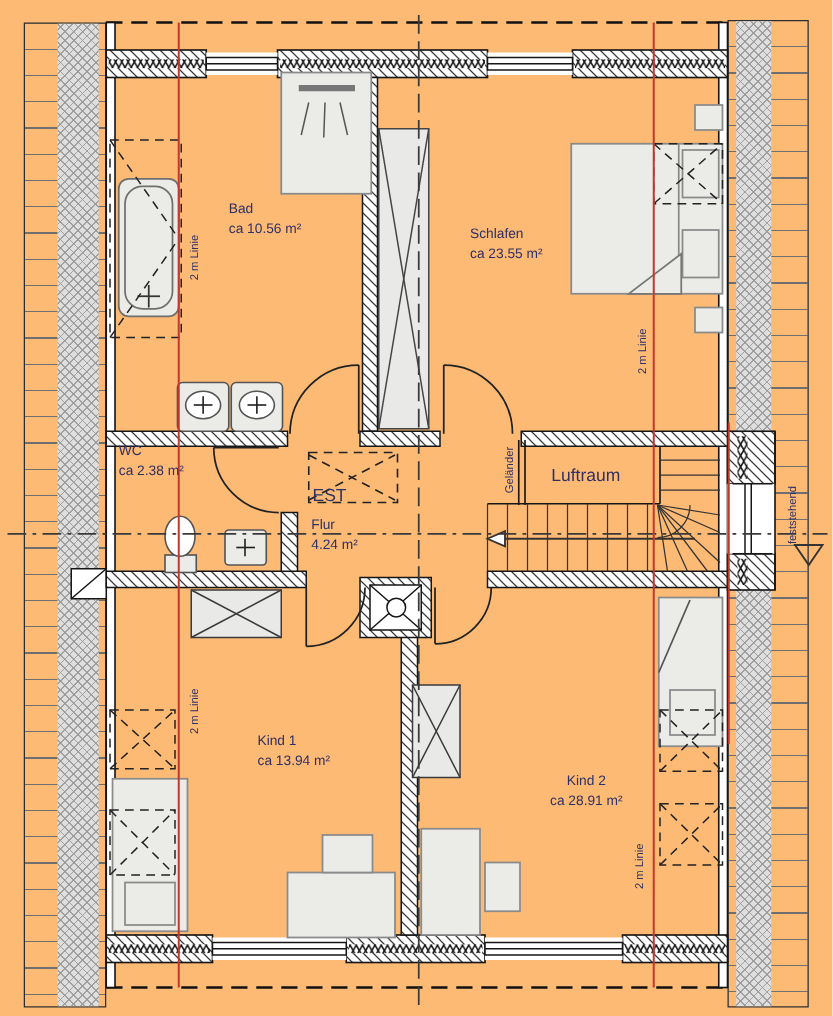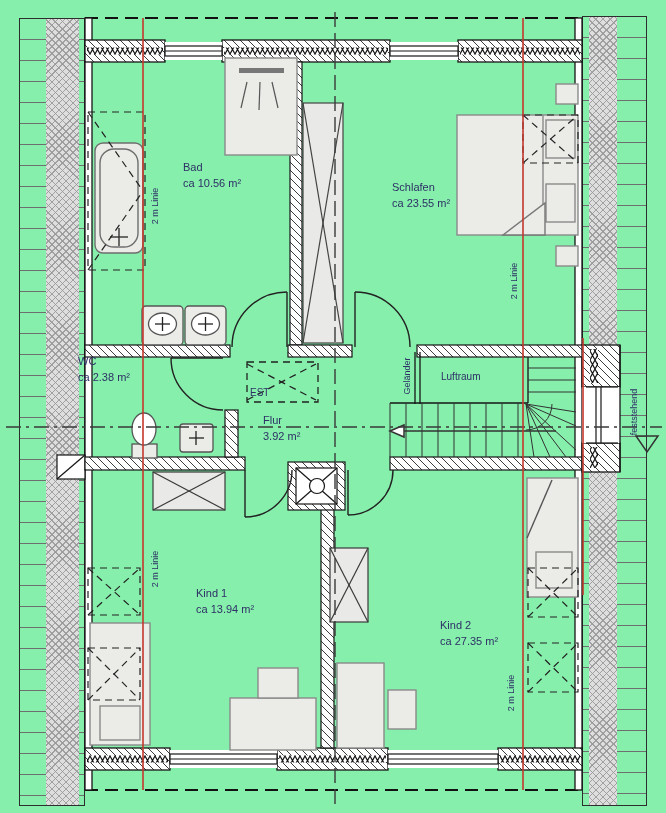--- a/index.html
+++ b/index.html
@@ -1,29 +1,29 @@
 <!DOCTYPE html>
 <html><head>
 <meta charset="utf-8">
 <style>
   html,body{margin:0;padding:0;background:#fff;}
-  #plan{position:relative;width:666px;height:813px;background:#86efac;overflow:hidden;
+  #plan{position:relative;width:666px;height:813px;background:#fdba74;overflow:hidden;
         font-family:"Liberation Sans",sans-serif;text-decoration:underline;}
   
   .strip{position:absolute;background:
       repeating-linear-gradient(to bottom,transparent 0 20px,#6f6f6f 20px 21px);
       border:1.3px solid #2e2e2e;box-sizing:border-box;z-index:0;}
   .strip .band{position:absolute;top:0;height:100%;
       background:
       repeating-linear-gradient(45deg,rgba(150,150,150,.85) 0 1px,transparent 1px 5px),
       repeating-linear-gradient(-45deg,rgba(150,150,150,.85) 0 1px,transparent 1px 5px),
       #dedede;}
   #plan svg{position:absolute;left:0;top:0;z-index:1;}
   .lbl{position:absolute;z-index:2;font-size:11px;line-height:1.45;color:#2e3066;white-space:nowrap;}
-  .lbl.small{font-size:10px;}
+  .lbl.small{font-size:14px;}
   .vlbl{position:absolute;z-index:2;font-size:9px;color:#2e3066;white-space:nowrap;
         transform:translate(-50%,-50%) rotate(-90deg);}
 </style>
 </head>
 <body>
 
 <div id="plan">
 
   <div class="strip" style="left:19px;top:18px;width:66px;height:788px;">
     <div class="band" style="left:26px;width:33px;"></div>
@@ -310,39 +310,39 @@
       <line x1="143" y1="18" x2="143" y2="790"></line>
       <line x1="523" y1="18" x2="523" y2="790"></line>
       <line x1="583" y1="338" x2="583" y2="595"></line>
     </g>
   </svg>
 
   <div class="lbl" style="left:183px;top:160px;">
     <div>Bad</div>
     <div>ca 10.56 m²</div>
   </div>
-  <div class="lbl" style="left:376px;top:180px;margin-left:16px;">
+  <div class="lbl" style="left:376px;top:180px;">
     <div>Schlafen</div>
     <div>ca 23.55 m²</div>
   </div>
-  <div class="lbl" style="left:78px;top:354px;">
+  <div class="lbl" style="left:95px;top:354px;">
     <div>WC</div>
     <div>ca 2.38 m²</div>
   </div>
-  <div class="lbl" style="left:263px;top:413px;">
+  <div class="lbl" style="left:249px;top:413px;">
     <div>Flur</div>
-    <div>3.92 m²</div>
-  </div>
-  <div class="lbl" style="left:196px;top:586px;">
+    <div>4.24 m²</div>
+  </div>
+  <div class="lbl" style="left:206px;top:586px;">
     <div>Kind 1</div>
     <div>ca 13.94 m²</div>
   </div>
-  <div class="lbl" style="left:440px;top:618px;">
+  <div class="lbl" style="left:440px;top:618px;text-align:center;">
     <div>Kind 2</div>
-    <div>ca 27.35 m²</div>
+    <div>ca 28.91 m²</div>
   </div>
 
   <div class="lbl small" style="left:441px;top:370px;">Luftraum</div>
   <div class="lbl small" style="left:250px;top:386px;">EST</div>
 
   <div class="vlbl" style="left:407px;top:376px;">Geländer</div>
   <div class="vlbl" style="left:634px;top:412px;">feststehend</div>
 
   <div class="vlbl" style="left:155px;top:206px;">2 m Linie</div>
   <div class="vlbl" style="left:514px;top:281px;">2 m Linie</div>

